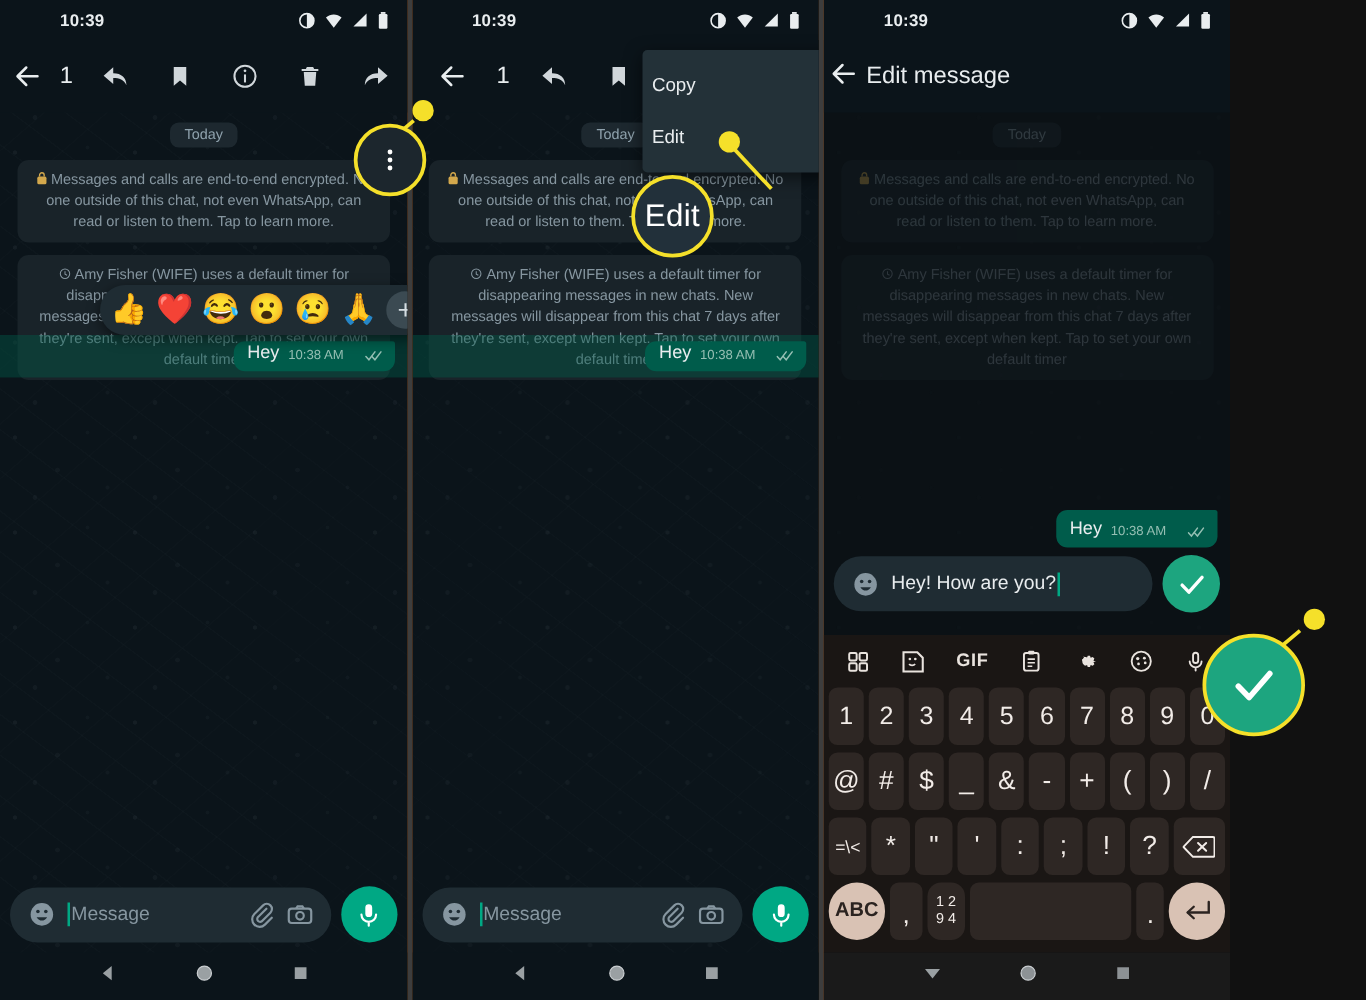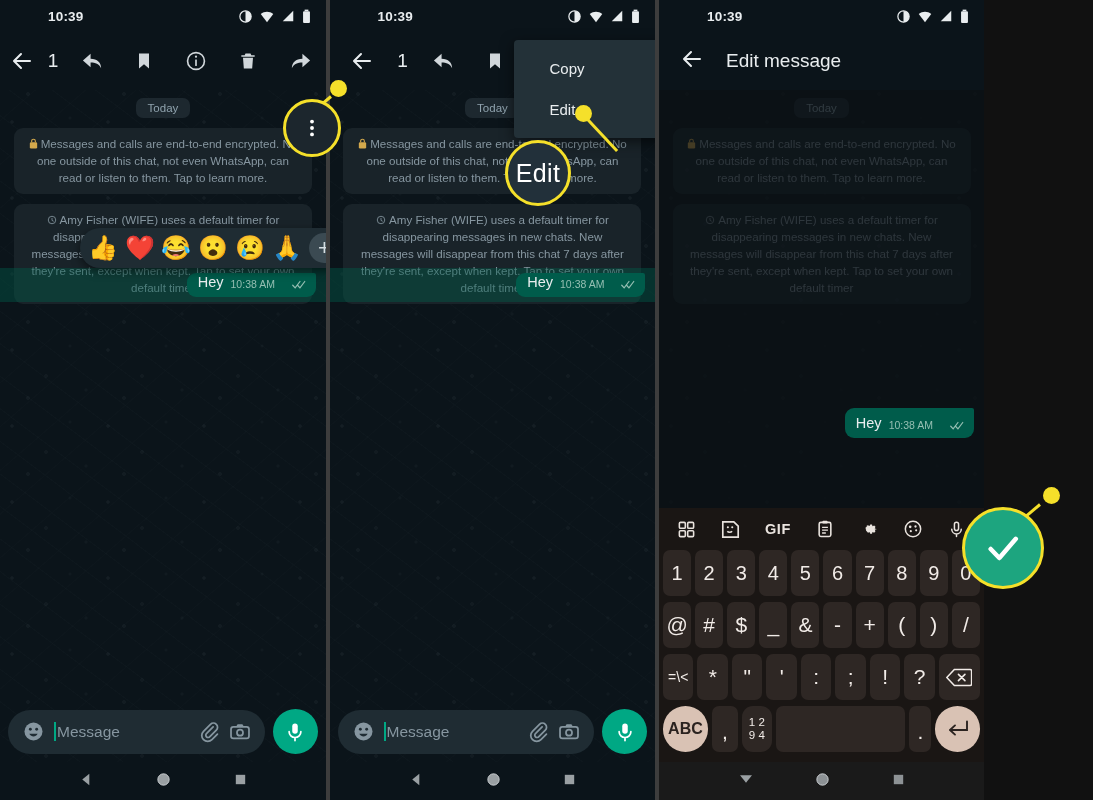--- a/index.html
+++ b/index.html
@@ -57,22 +57,22 @@
     padding:0 10px; background:#0b141a; color:#e9edef;
   }
   .ab-btn { width:44px; height:44px; display:flex; align-items:center; justify-content:center; }
   .ab-count { font-size:19px; font-weight:500; color:#e9edef; min-width:34px; text-align:center; margin-left:2px;}
   .ab-spacer { flex:1; }
   .ab-group { display:flex; align-items:center; gap:8px; }
 
   
   .topbar {
     position:relative; z-index:6;
-    height:58px; display:flex; align-items:center; gap:22px;
-    padding:0 21px; background:#0b141a; color:#e9edef;
+    height:58px; display:flex; align-items:center; gap:6px;
+    padding:0 4px; background:#0b141a; color:#e9edef;
   }
   .topbar-title { font-size:19px; font-weight:500; color:#e9edef; }
 
   
   .msglist { position:absolute; left:0; right:0; top:90px; bottom:0; padding:0 8px; }
   .daychip {
     width:fit-content; margin:8px auto 10px;
     background:#1d282f; color:#8fa2ad;
     font-size:11.5px; padding:4px 12px; border-radius:7px;
   }
@@ -116,21 +116,21 @@
     font-size:22px; line-height:1;
   }
 
   
   .popmenu {
     position:absolute; z-index:9;
     background:#233138; border-radius:4px 0 4px 4px;
     width:178px; padding:8px 0;
     box-shadow:0 4px 14px rgba(0,0,0,.55);
   }
-  .popmenu .mi { color:#e9edef; font-size:15px; padding:12px 8px;margin-left:28px; }
+  .popmenu .mi { color:#e9edef; font-size:15px; padding:12px 8px; }
 
   
   .composer {
     position:absolute; left:0; right:0; bottom:38px; z-index:6;
     display:flex; align-items:center; gap:8px; padding:6px 8px 8px;
   }
   .inputpill {
     flex:1; background:#1f2c33; border-radius:24px; height:44px;
     display:flex; align-items:center; gap:9px; padding:0 14px;
   }
@@ -532,20 +532,39 @@
         <span class="meta">
           <span>10:38 AM</span>
           <svg width="15" height="11" viewBox="0 0 20 12">
               <path d="M1 7l3.2 3.4L10.6 2" fill="none" stroke="#95bfb3" stroke-width="1.6" stroke-linecap="round"></path>
               <path d="M7.4 7l3.2 3.4L17 2" fill="none" stroke="#95bfb3" stroke-width="1.6" stroke-linecap="round"></path>
             </svg>
         </span>
       </div>
     </div>
 
+    <div style="position:absolute; left:0; right:0; top:444px; z-index:6; display:flex; align-items:center; gap:8px; padding:0 8px;">
+      <div class="inputpill">
+        <svg width="23" height="23" viewBox="0 0 24 24">
+            <circle cx="12" cy="12" r="9.4" fill="#8696a0"></circle>
+            <circle cx="8.7" cy="9.6" r="1.5" fill="#1f2c33"></circle>
+            <circle cx="15.3" cy="9.6" r="1.5" fill="#1f2c33"></circle>
+            <path d="M7.6 14.4c1.2 2 2.7 2.8 4.4 2.8s3.2-.8 4.4-2.8z" fill="#1f2c33"></path>
+          </svg>
+        <span class="val">
+            <span>Hey! How are you?</span>
+            <i class="caret after"></i>
+          </span>
+      </div>
+      <span class="sendcheck">
+        <svg width="25" height="25" viewBox="0 0 24 24">
+            <path d="M4.5 12.6l5.2 5.4L19.8 6.6" fill="none" stroke="#fff" stroke-width="2.6" stroke-linecap="round" stroke-linejoin="round"></path>
+          </svg>
+      </span>
+    </div>
 
     <div class="kbwrap">
       <div class="kbtools">
         <span class="ti">
             <svg width="19" height="19" viewBox="0 0 24 24">
               <rect x="3" y="3" width="7.5" height="7.5" rx="1.4" fill="none" stroke="#e9e3de" stroke-width="2"></rect>
               <rect x="13.5" y="3" width="7.5" height="7.5" rx="1.4" fill="none" stroke="#e9e3de" stroke-width="2"></rect>
               <rect x="3" y="13.5" width="7.5" height="7.5" rx="1.4" fill="none" stroke="#e9e3de" stroke-width="2"></rect>
               <rect x="13.5" y="13.5" width="7.5" height="7.5" rx="1.4" fill="none" stroke="#e9e3de" stroke-width="2"></rect>
             </svg>

